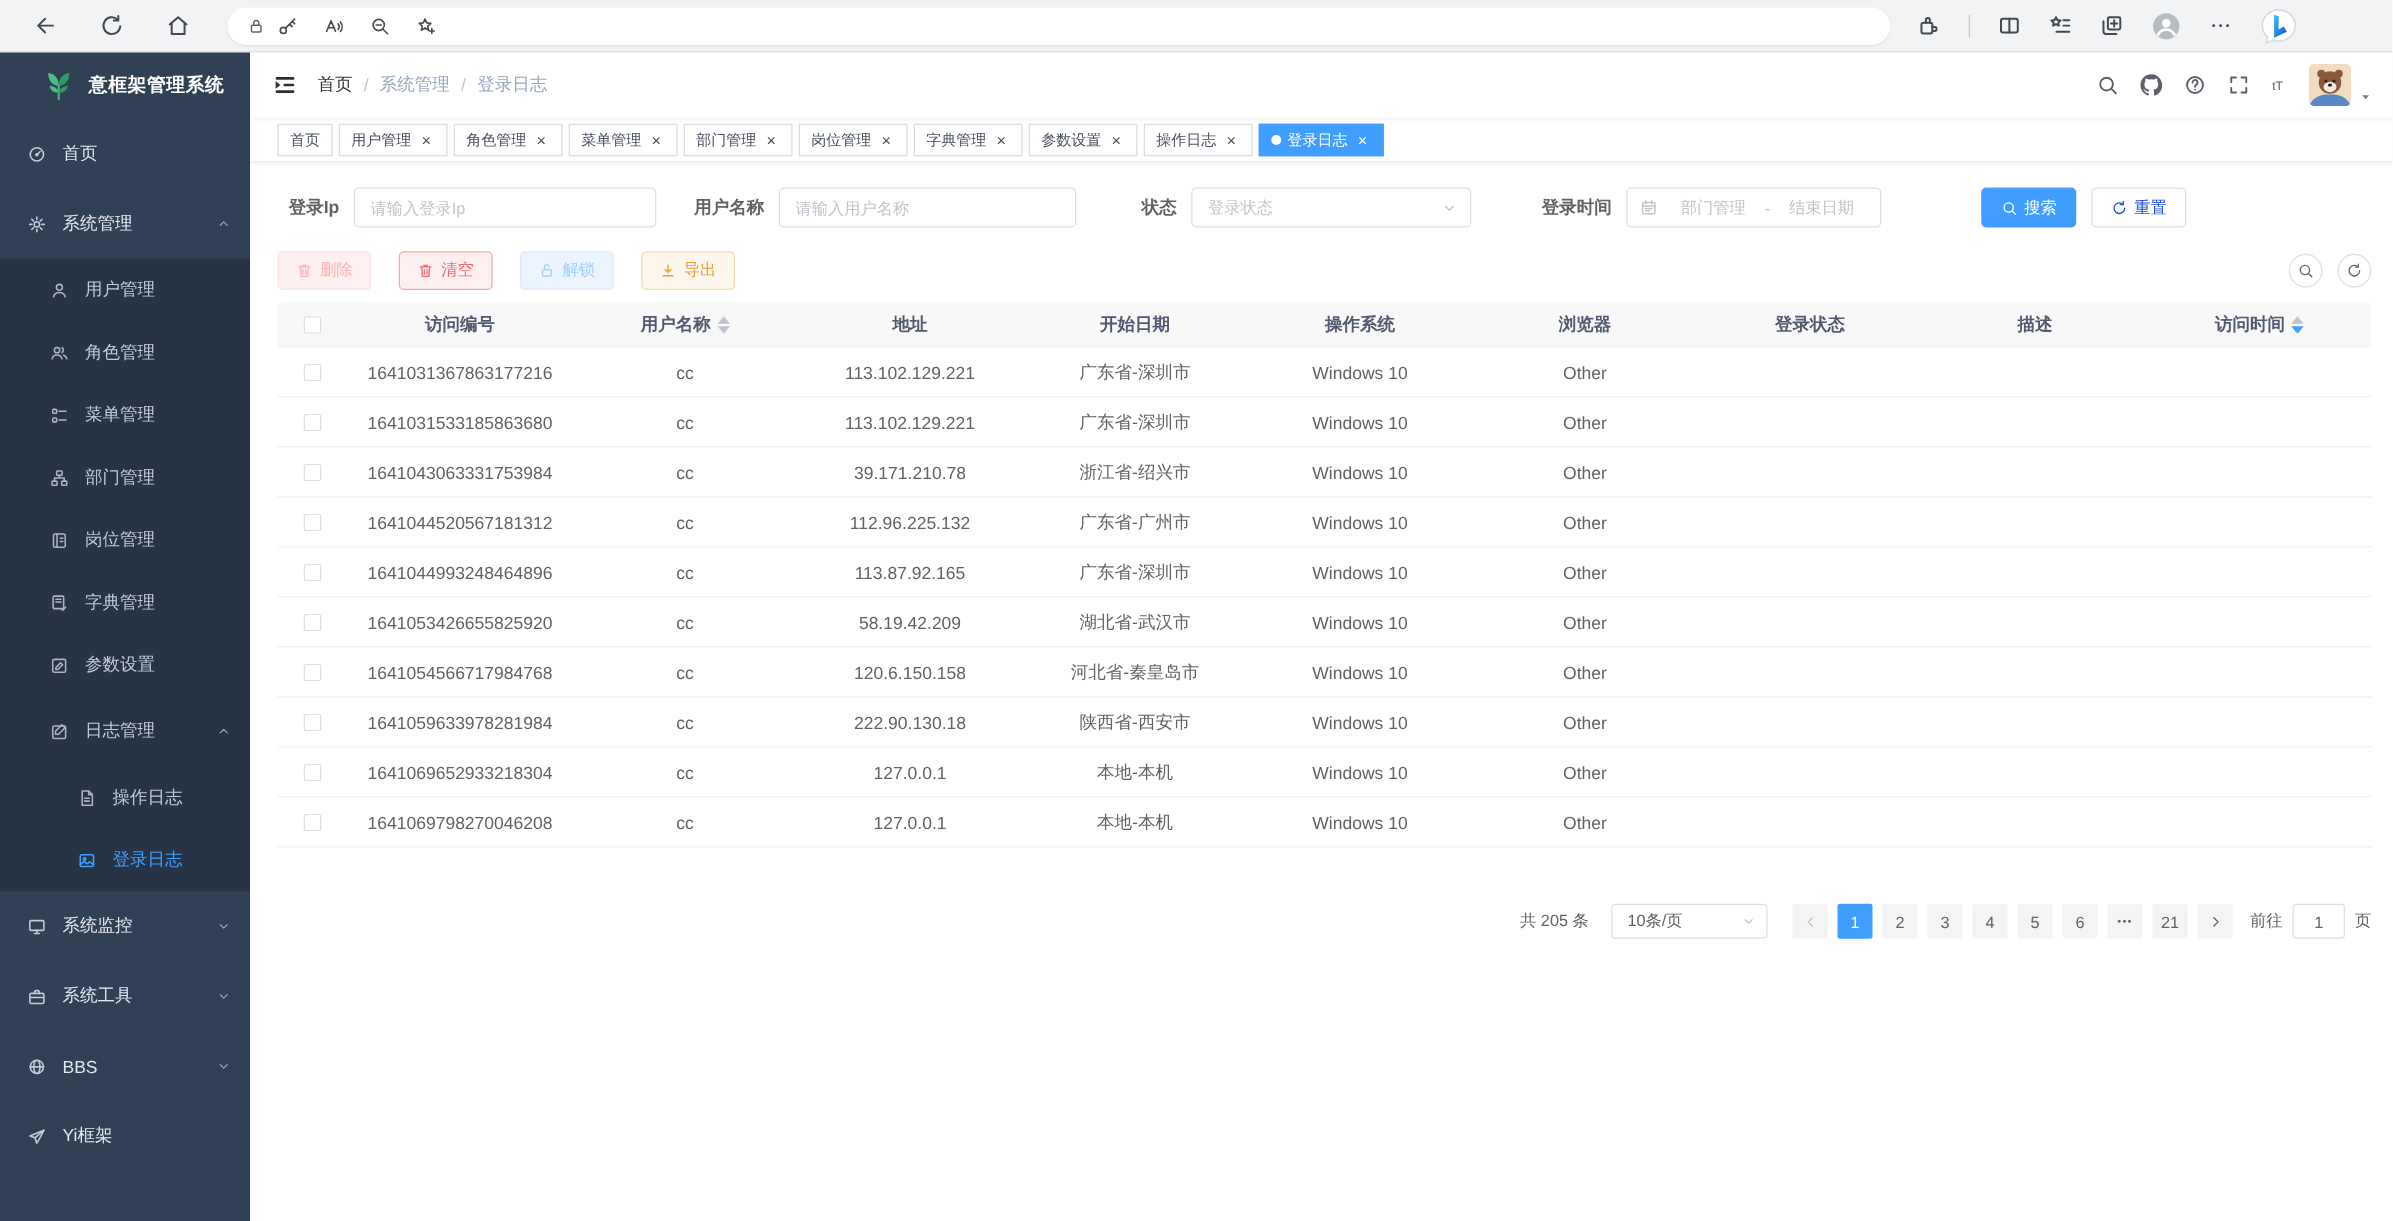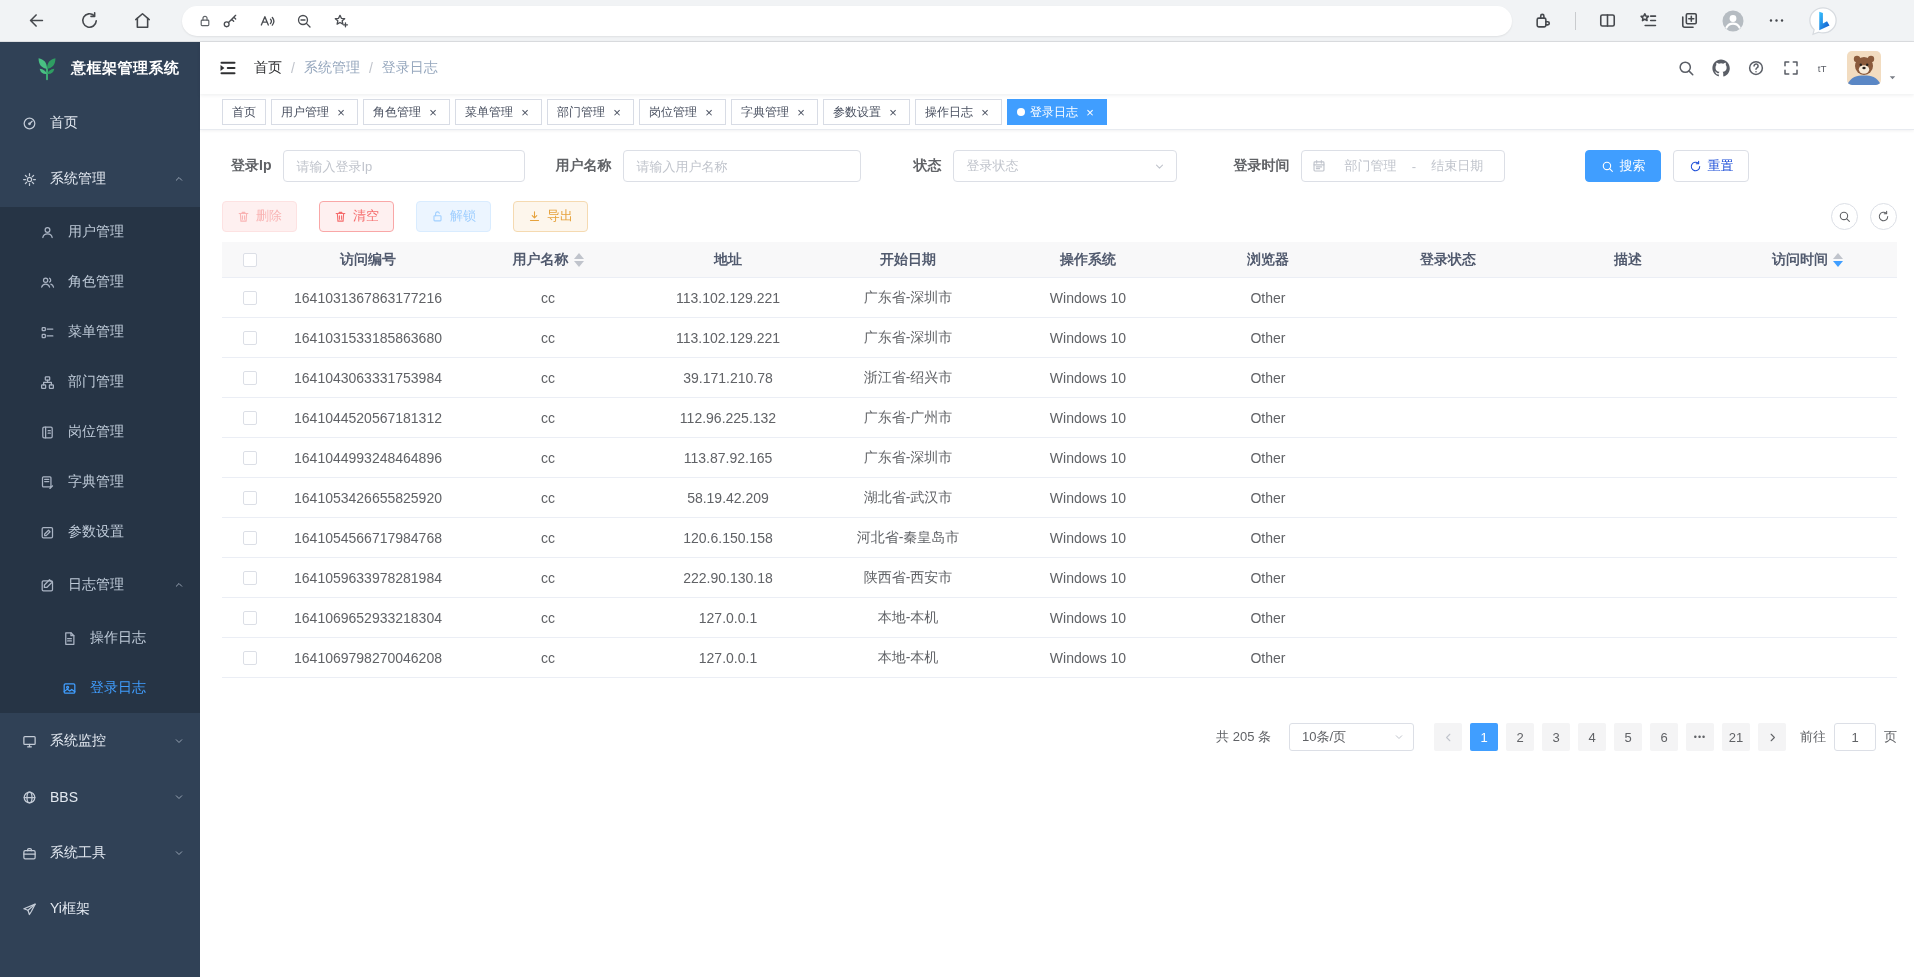--- a/index.html
+++ b/index.html
@@ -412,40 +412,40 @@
           <span class="mlabel">系统监控</span>
           <span class="icon arrow">
             <svg viewBox="0 0 24 24" fill="none" stroke="currentColor" stroke-width="2" stroke-linecap="round" stroke-linejoin="round">
               <path d="M6.5 9.5L12 15l5.5-5.5"></path>
             </svg>
           </span>
         </div>
         <div class="menu-item lv0">
           <span class="icon mi">
             <svg viewBox="0 0 24 24" fill="none" stroke="currentColor" stroke-width="2" stroke-linecap="round" stroke-linejoin="round">
+              <rect x="3" y="7.5" width="18" height="13" rx="2"></rect>
+              <path d="M9 7.5V6a2 2 0 012-2h2a2 2 0 012 2v1.5M3 12.8h18"></path>
+            </svg>
+          </span>
+          <span class="mlabel">系统工具</span>
+          <span class="icon arrow">
+            <svg viewBox="0 0 24 24" fill="none" stroke="currentColor" stroke-width="2" stroke-linecap="round" stroke-linejoin="round">
+              <path d="M6.5 9.5L12 15l5.5-5.5"></path>
+            </svg>
+          </span>
+        </div>
+        <div class="menu-item lv0">
+          <span class="icon mi">
+            <svg viewBox="0 0 24 24" fill="none" stroke="currentColor" stroke-width="2" stroke-linecap="round" stroke-linejoin="round">
               <circle cx="12" cy="12" r="8.5"></circle>
               <path d="M3.5 12h17"></path>
               <ellipse cx="12" cy="12" rx="4" ry="8.5"></ellipse>
             </svg>
           </span>
           <span class="mlabel">BBS</span>
-          <span class="icon arrow">
-            <svg viewBox="0 0 24 24" fill="none" stroke="currentColor" stroke-width="2" stroke-linecap="round" stroke-linejoin="round">
-              <path d="M6.5 9.5L12 15l5.5-5.5"></path>
-            </svg>
-          </span>
-        </div>
-        <div class="menu-item lv0">
-          <span class="icon mi">
-            <svg viewBox="0 0 24 24" fill="none" stroke="currentColor" stroke-width="2" stroke-linecap="round" stroke-linejoin="round">
-              <rect x="3" y="7.5" width="18" height="13" rx="2"></rect>
-              <path d="M9 7.5V6a2 2 0 012-2h2a2 2 0 012 2v1.5M3 12.8h18"></path>
-            </svg>
-          </span>
-          <span class="mlabel">系统工具</span>
           <span class="icon arrow">
             <svg viewBox="0 0 24 24" fill="none" stroke="currentColor" stroke-width="2" stroke-linecap="round" stroke-linejoin="round">
               <path d="M6.5 9.5L12 15l5.5-5.5"></path>
             </svg>
           </span>
         </div>
         <div class="menu-item lv0">
           <span class="icon mi">
             <svg viewBox="0 0 24 24" fill="none" stroke="currentColor" stroke-width="2" stroke-linecap="round" stroke-linejoin="round">
               <path d="M21 3.5L3 10.8l6.5 2.4L11.8 20l3.1-4.8L21 3.5z"></path>

